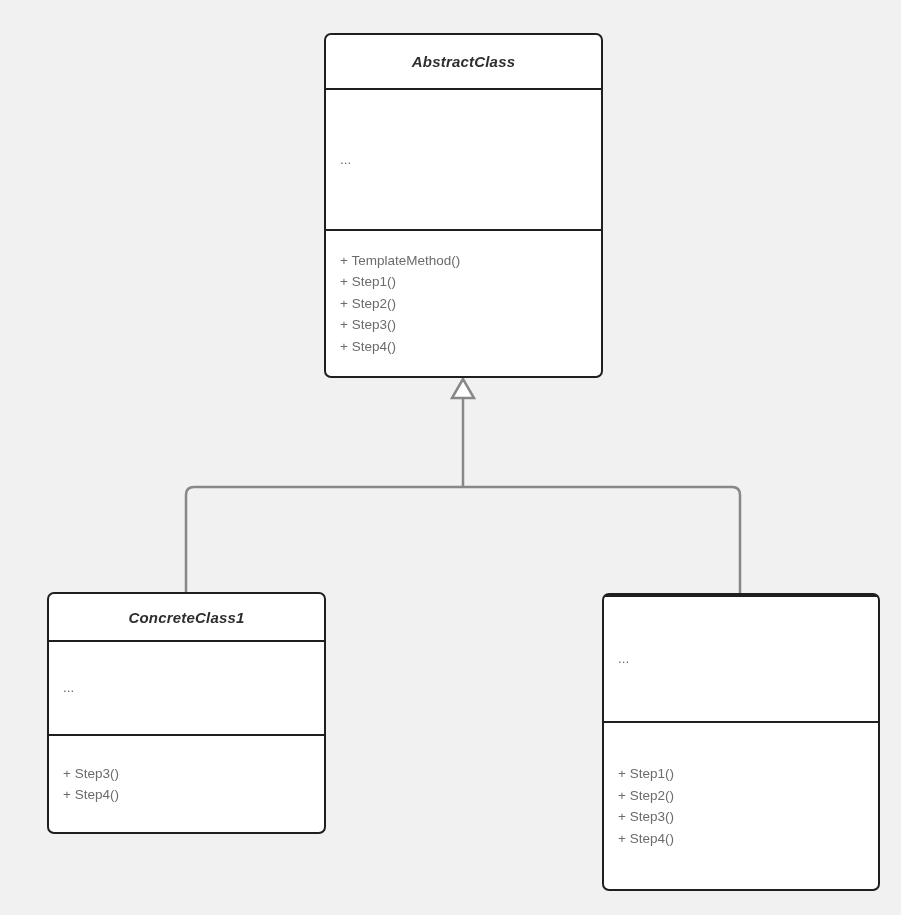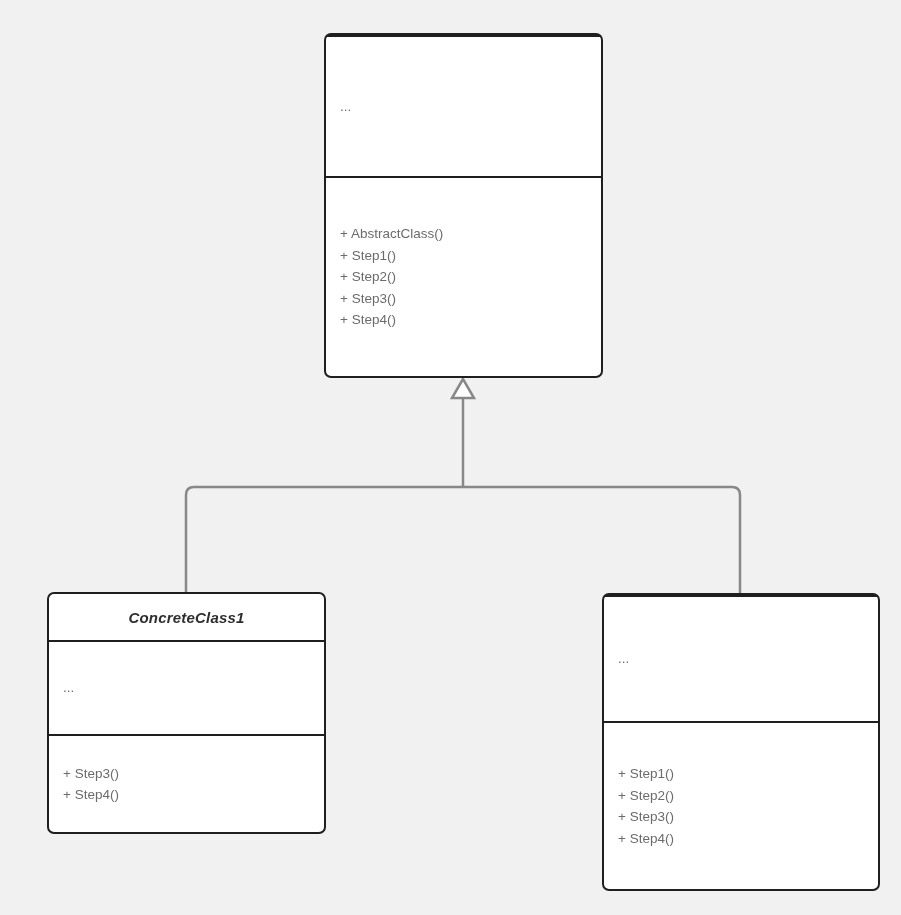--- a/index.html
+++ b/index.html
@@ -115,27 +115,28 @@
   <svg id="connectors" viewBox="0 0 901 915" width="901" height="915">
 
     <path d="M463,487 L463,397" stroke="#888888" stroke-width="2.5" fill="none"></path>
 
     <path d="M186,592 L186,495 Q186,487 194,487 L732,487 Q740,487 740,495 L740,593" stroke="#888888" stroke-width="2.5" fill="none" stroke-linecap="butt"></path>
 
     <polygon points="463,379 452,398 474,398" fill="#ffffff" stroke="#888888" stroke-width="2.5" stroke-linejoin="miter"></polygon>
   </svg>
 
   <div class="uml-class" id="abstract-class">
+    <div class="class-title">AbstractClass</div>
     <div class="divider"></div>
     <div class="compartment attr-compartment">
       <div class="attr-line">...</div>
     </div>
     <div class="divider"></div>
     <div class="compartment method-compartment">
-      <div class="method-line">+ AbstractClass()</div>
+      <div class="method-line">+ TemplateMethod()</div>
       <div class="method-line">+ Step1()</div>
       <div class="method-line">+ Step2()</div>
       <div class="method-line">+ Step3()</div>
       <div class="method-line">+ Step4()</div>
     </div>
   </div>
 
   <div class="uml-class" id="concrete-class-1">
     <div class="class-title">ConcreteClass1</div>
     <div class="divider"></div>

